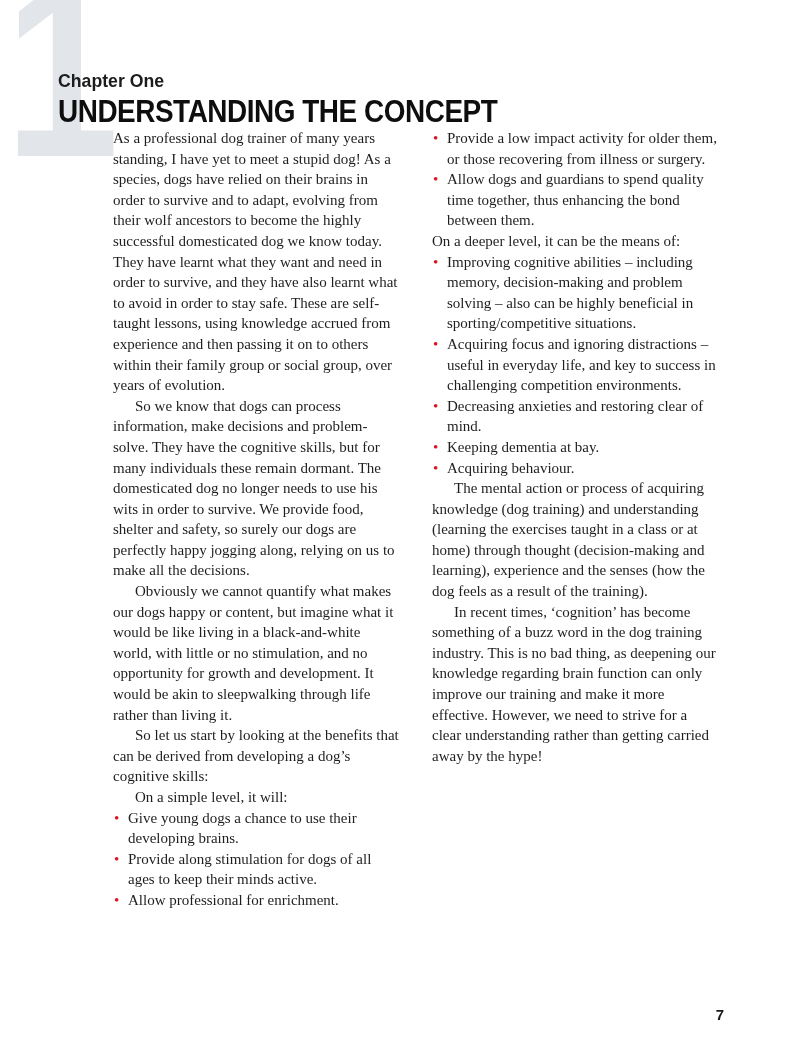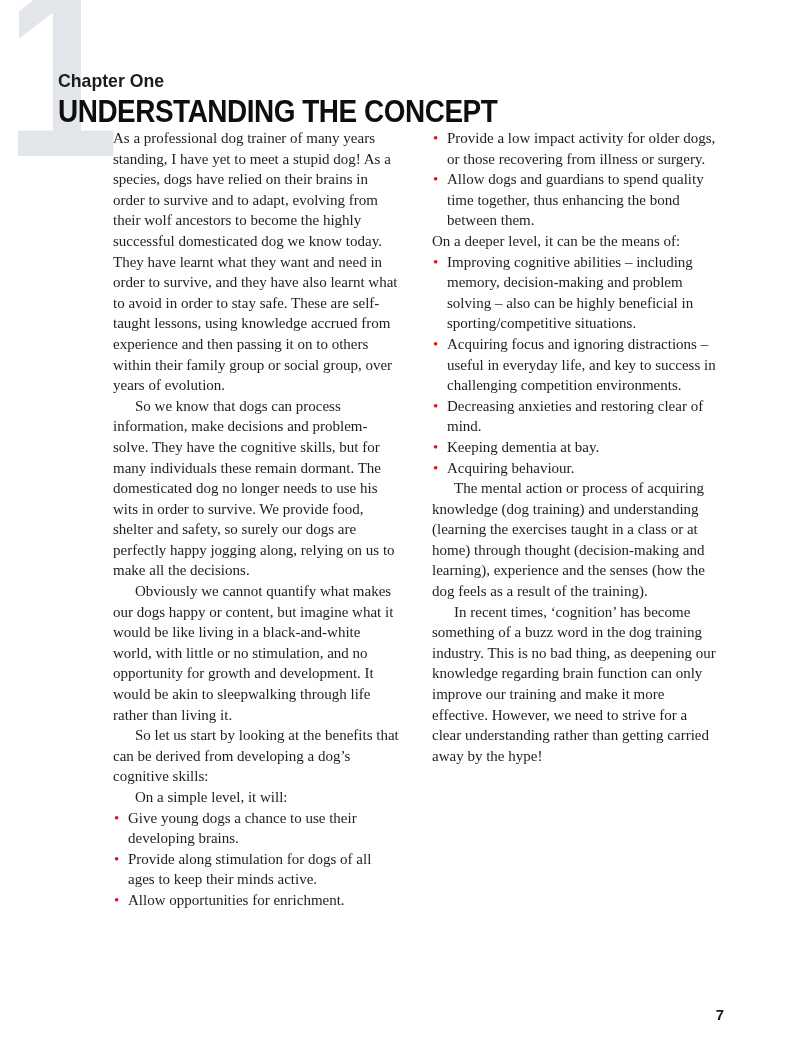--- a/index.html
+++ b/index.html
@@ -103,27 +103,27 @@
 
     <div class="col">
       <p class="p">As a professional dog trainer of many years standing, I have yet to meet a stupid dog! As a species, dogs have relied on their brains in order to survive and to adapt, evolving from their wolf ancestors to become the highly successful domesticated dog we know today. They have learnt what they want and need in order to survive, and they have also learnt what to avoid in order to stay safe. These are self-taught lessons, using knowledge accrued from experience and then passing it on to others within their family group or social group, over years of evolution.</p>
       <p class="p indent">So we know that dogs can process information, make decisions and problem-solve. They have the cognitive skills, but for many individuals these remain dormant. The domesticated dog no longer needs to use his wits in order to survive. We provide food, shelter and safety, so surely our dogs are perfectly happy jogging along, relying on us to make all the decisions.</p>
       <p class="p indent">Obviously we cannot quantify what makes our dogs happy or content, but imagine what it would be like living in a black-and-white world, with little or no stimulation, and no opportunity for growth and development. It would be akin to sleepwalking through life rather than living it.</p>
       <p class="p indent">So let us start by looking at the benefits that can be derived from developing a dog’s cognitive skills:</p>
       <p class="p indent">On a simple level, it will:</p>
       <ul class="bullet-list">
         <li>Give young dogs a chance to use their developing brains.</li>
         <li>Provide along stimulation for dogs of all ages to keep their minds active.</li>
-        <li>Allow opportunities for enrichment.</li>
+        <li>Allow professional for enrichment.</li>
       </ul>
     </div>
 
     <div class="col">
       <ul class="bullet-list">
-        <li>Provide a low impact activity for older dogs, or those recovering from illness or surgery.</li>
+        <li>Provide a low impact activity for older them, or those recovering from illness or surgery.</li>
         <li>Allow dogs and guardians to spend quality time together, thus enhancing the bond between them.</li>
       </ul>
       <p class="p">On a deeper level, it can be the means of:</p>
       <ul class="bullet-list">
         <li>Improving cognitive abilities – including memory, decision-making and problem solving – also can be highly beneficial in sporting/competitive situations.</li>
         <li>Acquiring focus and ignoring distractions – useful in everyday life, and key to success in challenging competition environments.</li>
         <li>Decreasing anxieties and restoring clear of mind.</li>
         <li>Keeping dementia at bay.</li>
         <li>Acquiring behaviour.</li>
       </ul>

